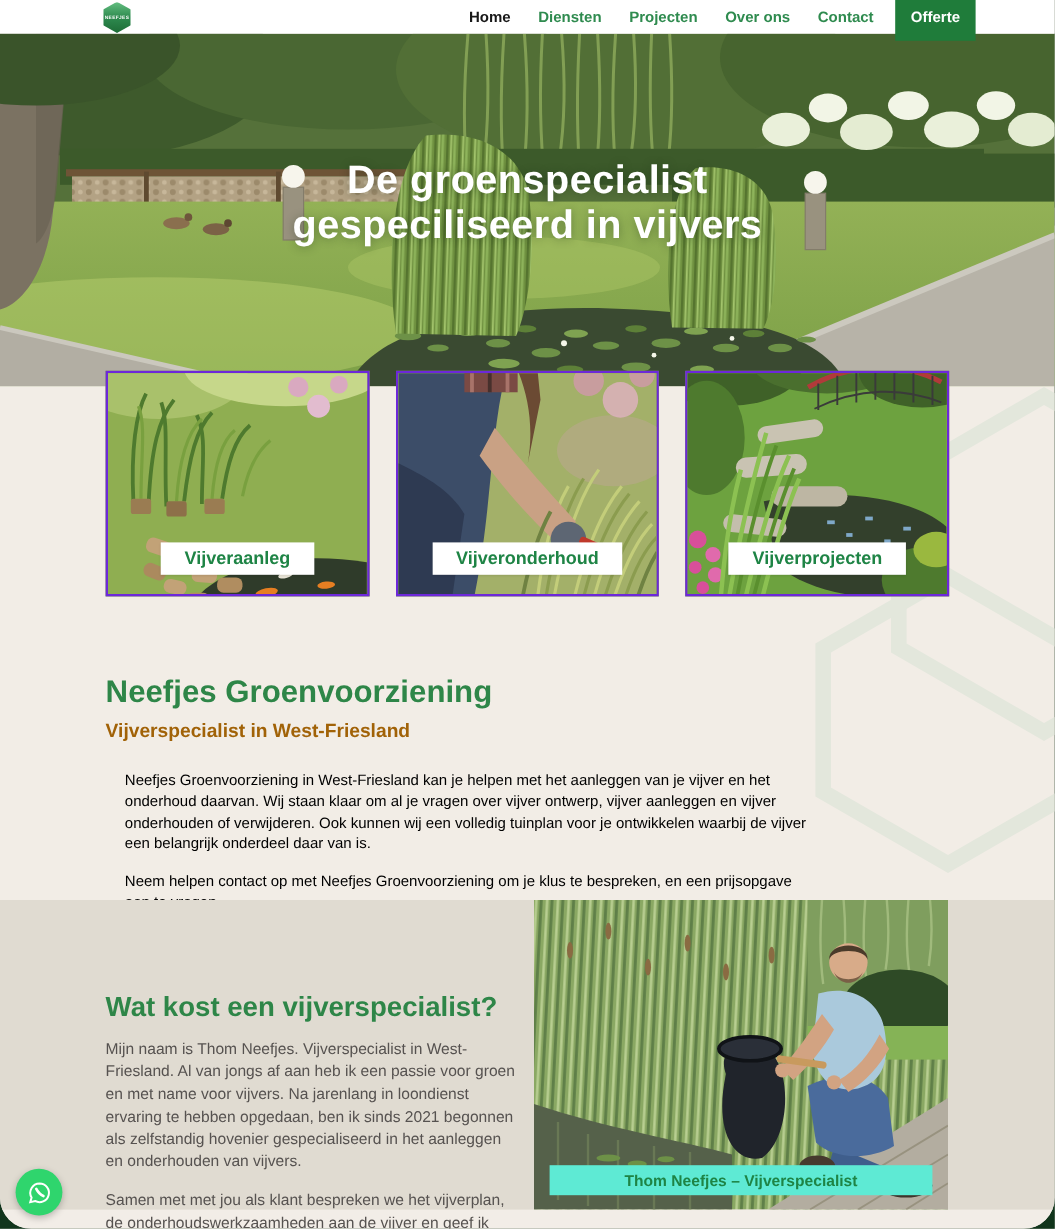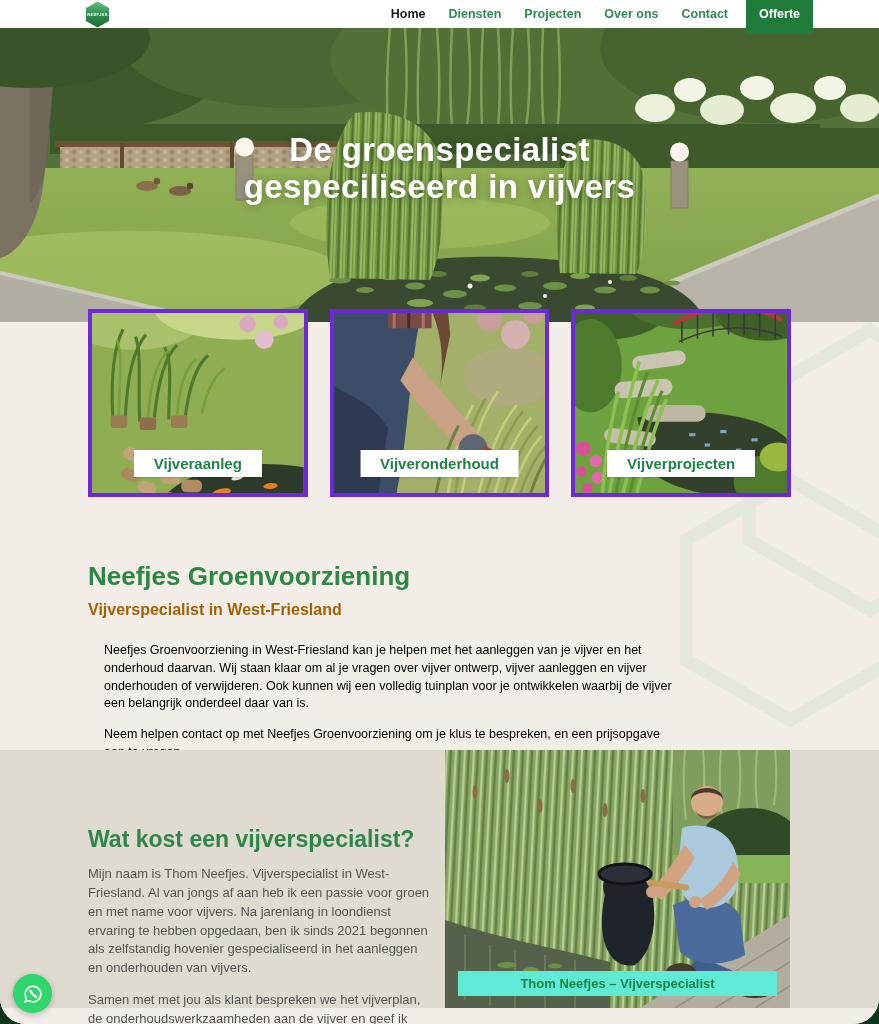--- a/index.html
+++ b/index.html
@@ -47,21 +47,21 @@
     letter-spacing:.4px;text-shadow:0 1px 8px rgba(20,40,20,.35);
   }
   
   .hex-decor{position:absolute;left:600px;top:320px;width:279px;height:420px;z-index:0;pointer-events:none;}
   
   .cards-row{
     position:relative;z-index:2;display:flex;gap:22px;
     margin-top:-53px;padding:0 88px;height:228px;box-sizing:border-box;
   }
   .card{
-    flex:1;border:4px solid #6d28d9;box-sizing:border-box;
+    flex:1;border:2px solid #6d28d9;box-sizing:border-box;
     position:relative;background:#84cc16;cursor:pointer;margin-top:40px;
   }
   .card svg{width:100%;height:100%;display:block;}
   .card-label{
     position:absolute;left:50%;transform:translateX(-50%);bottom:16px;
     background:#ffffff;color:#1e8445;font-weight:700;font-size:15px;
     padding:5px 20px;white-space:nowrap;box-shadow:0 1px 2px rgba(0,0,0,.12);
   }
   
   .intro{

